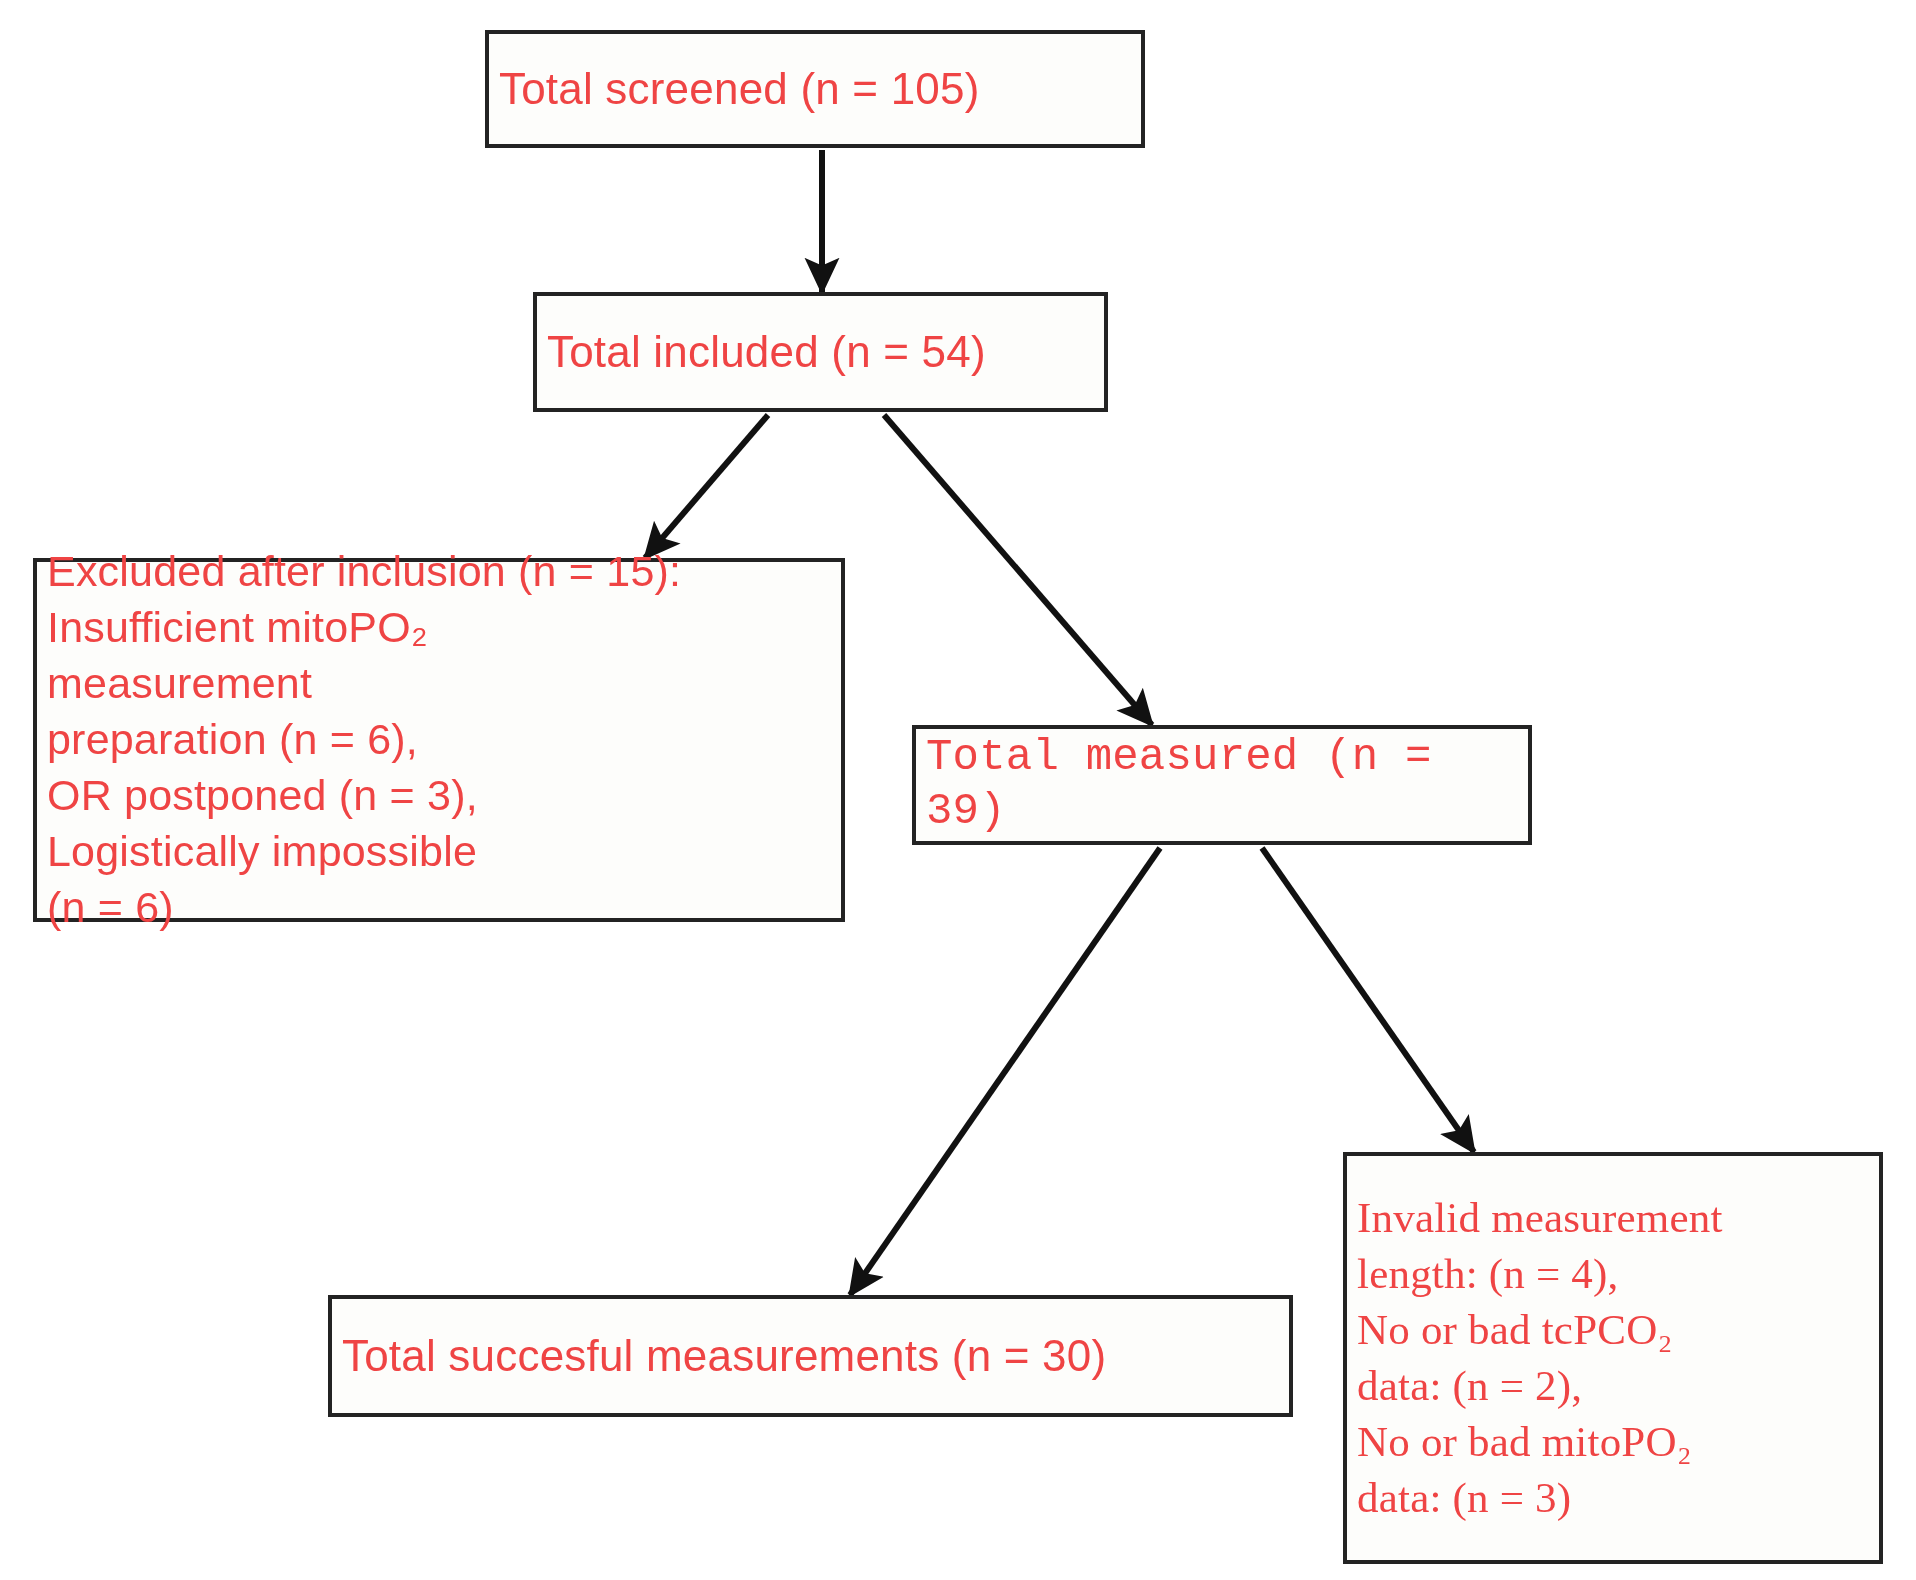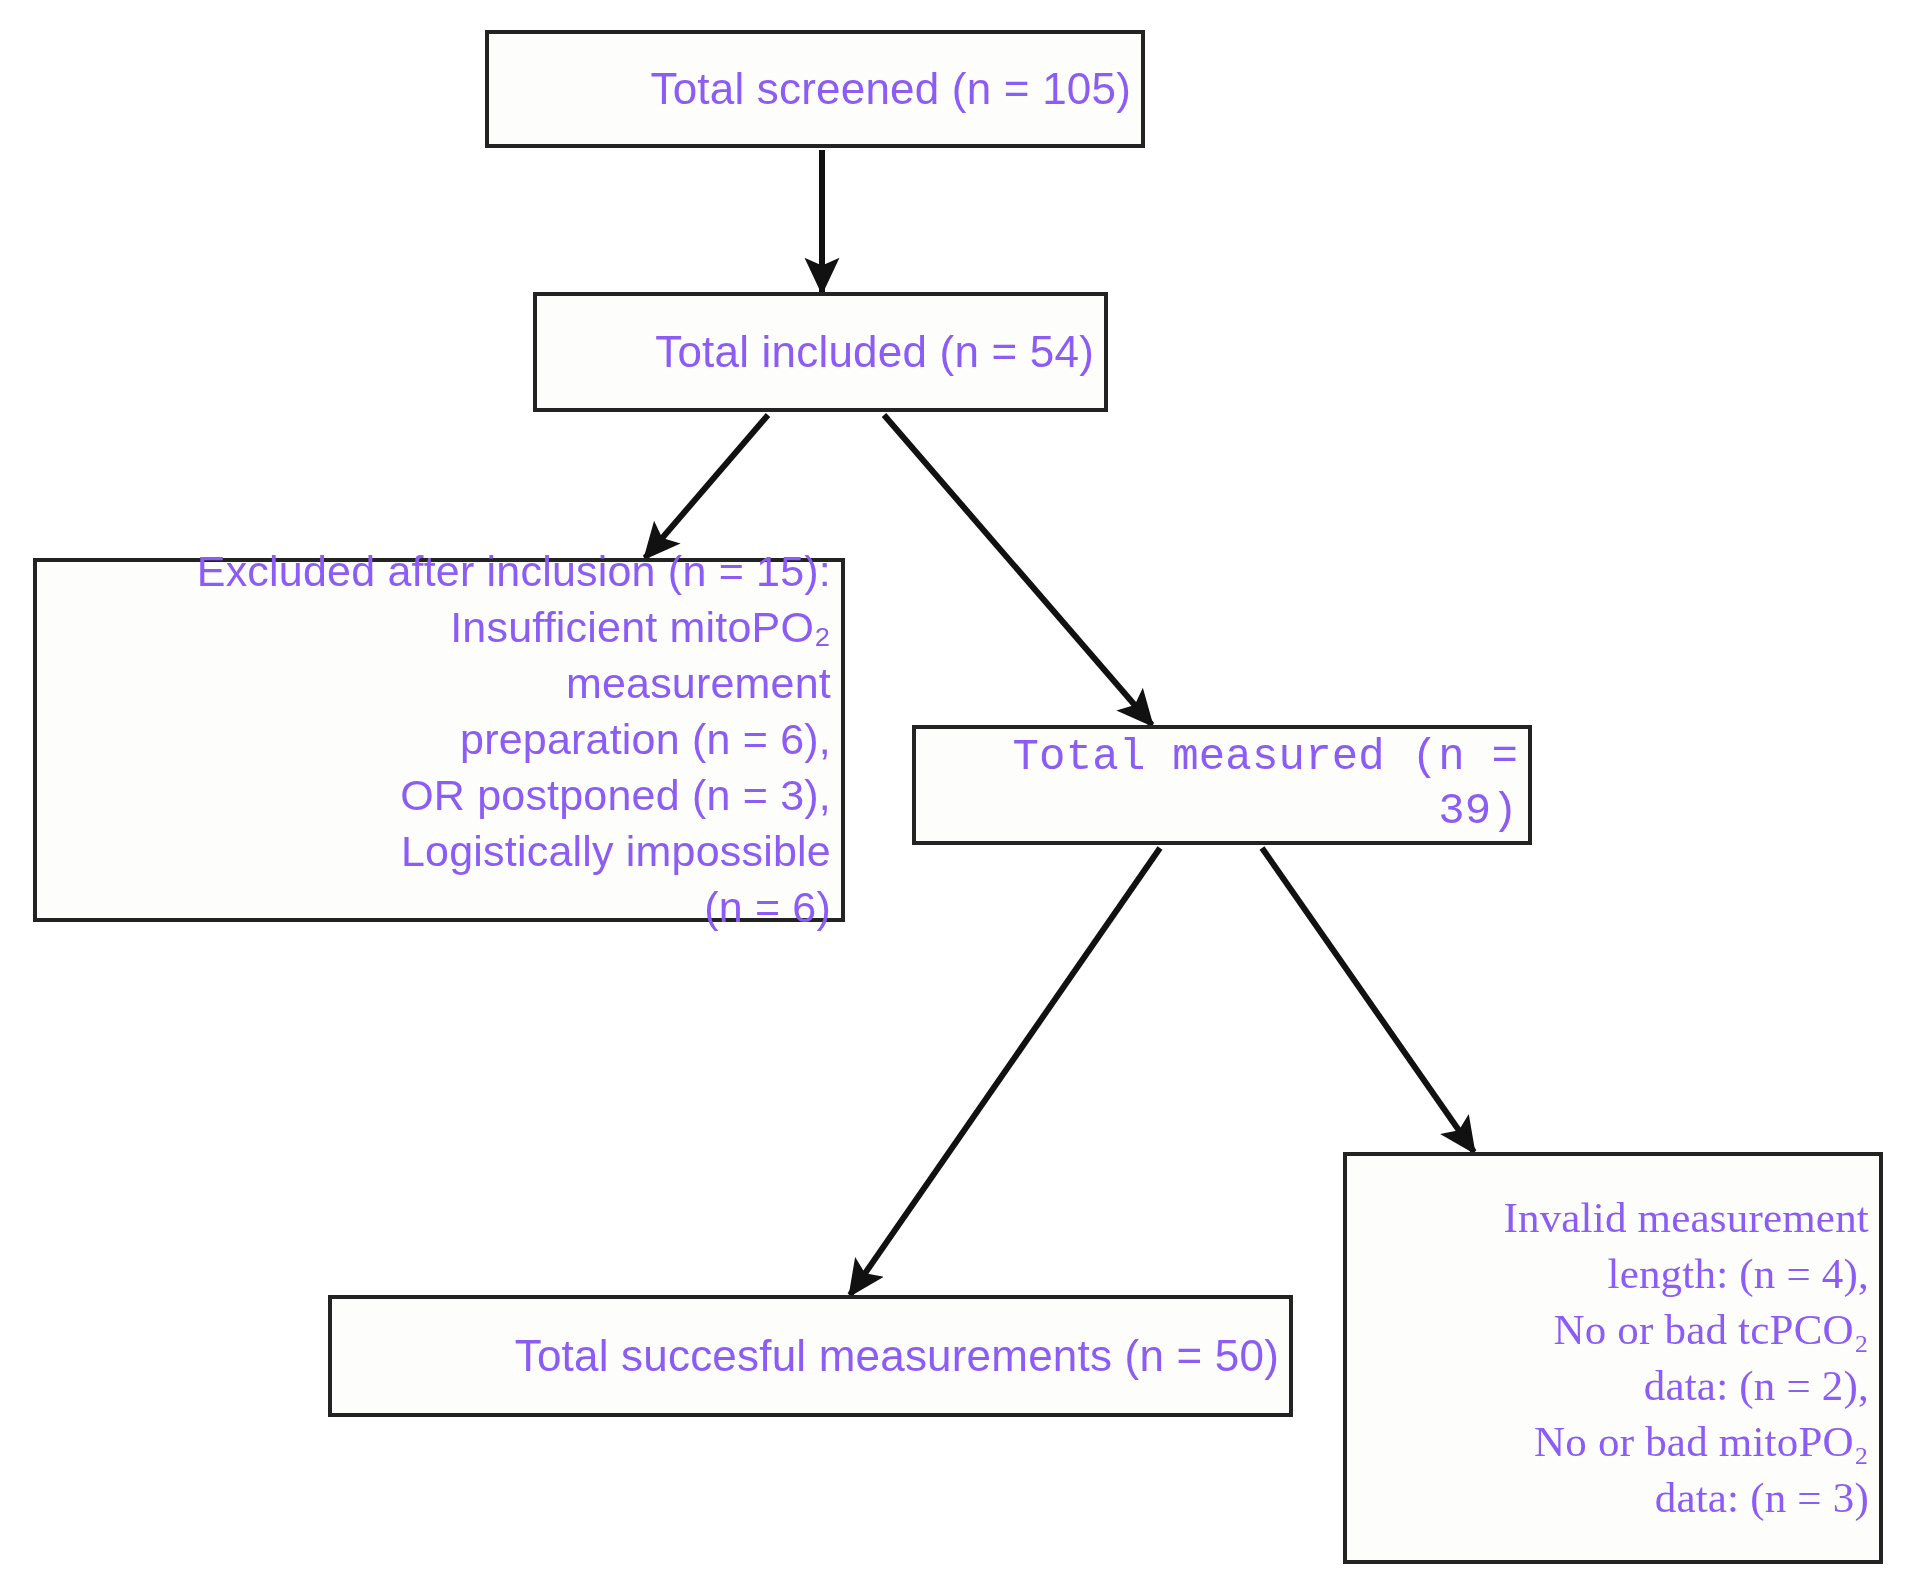--- a/index.html
+++ b/index.html
@@ -27,22 +27,22 @@
     pointer-events: none;
   }
   .node {
     position: absolute;
     box-sizing: border-box;
     background: #fdfdfb;
     border: 4px solid #232323;
     display: flex;
     align-items: center;
     justify-content: center;
-    text-align: right;
-    color: #8b5cf6;
+    text-align: left;
+    color: #ef4444;
     font-family: "Liberation Sans", sans-serif;
     font-size: 44px;
     line-height: 1.22;
     letter-spacing: 0.2px;
     z-index: 2;
   }
   .node .node-text {
     display: block;
     width: 100%;
     padding: 0 10px;
@@ -111,21 +111,21 @@
 OR postponed (n = 3),
 Logistically impossible
 (n = 6)</span>
   </div>
 
   <div class="node" id="node-total-measured">
     <span class="node-text">Total measured (n = 39)</span>
   </div>
 
   <div class="node" id="node-successful">
-    <span class="node-text">Total succesful measurements (n = 50)</span>
+    <span class="node-text">Total succesful measurements (n = 30)</span>
   </div>
 
   <div class="node multiline" id="node-invalid">
     <span class="node-text">Invalid measurement
 length: (n = 4),
 No or bad tcPCO₂
 data: (n = 2),
 No or bad mitoPO₂
 data: (n = 3)</span>
   </div>

